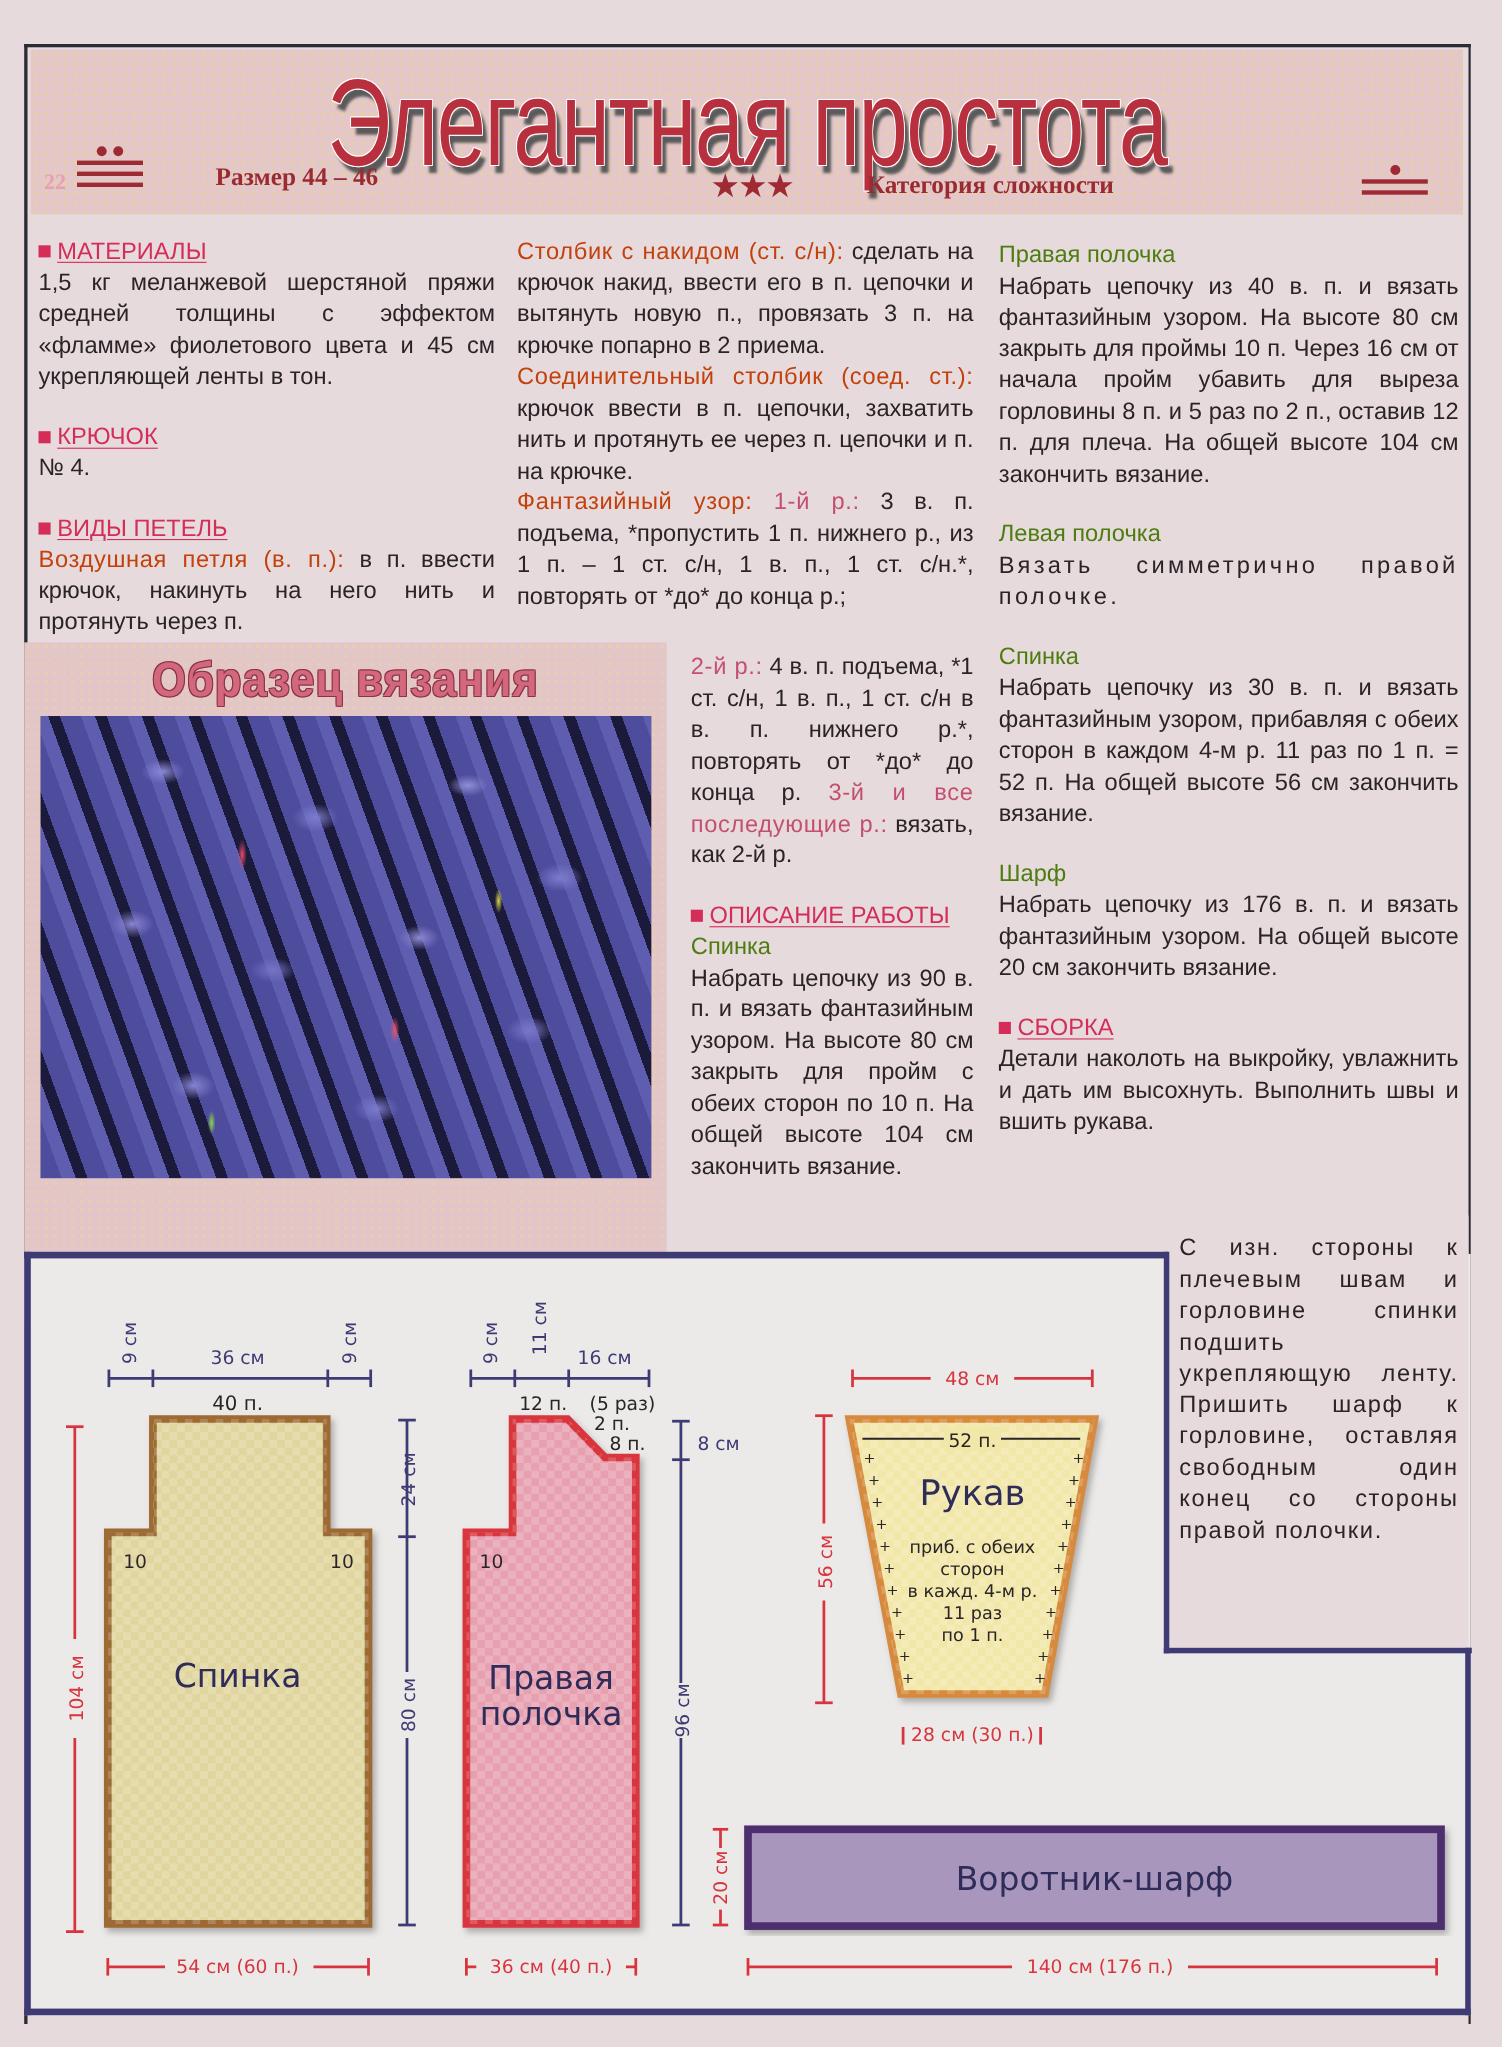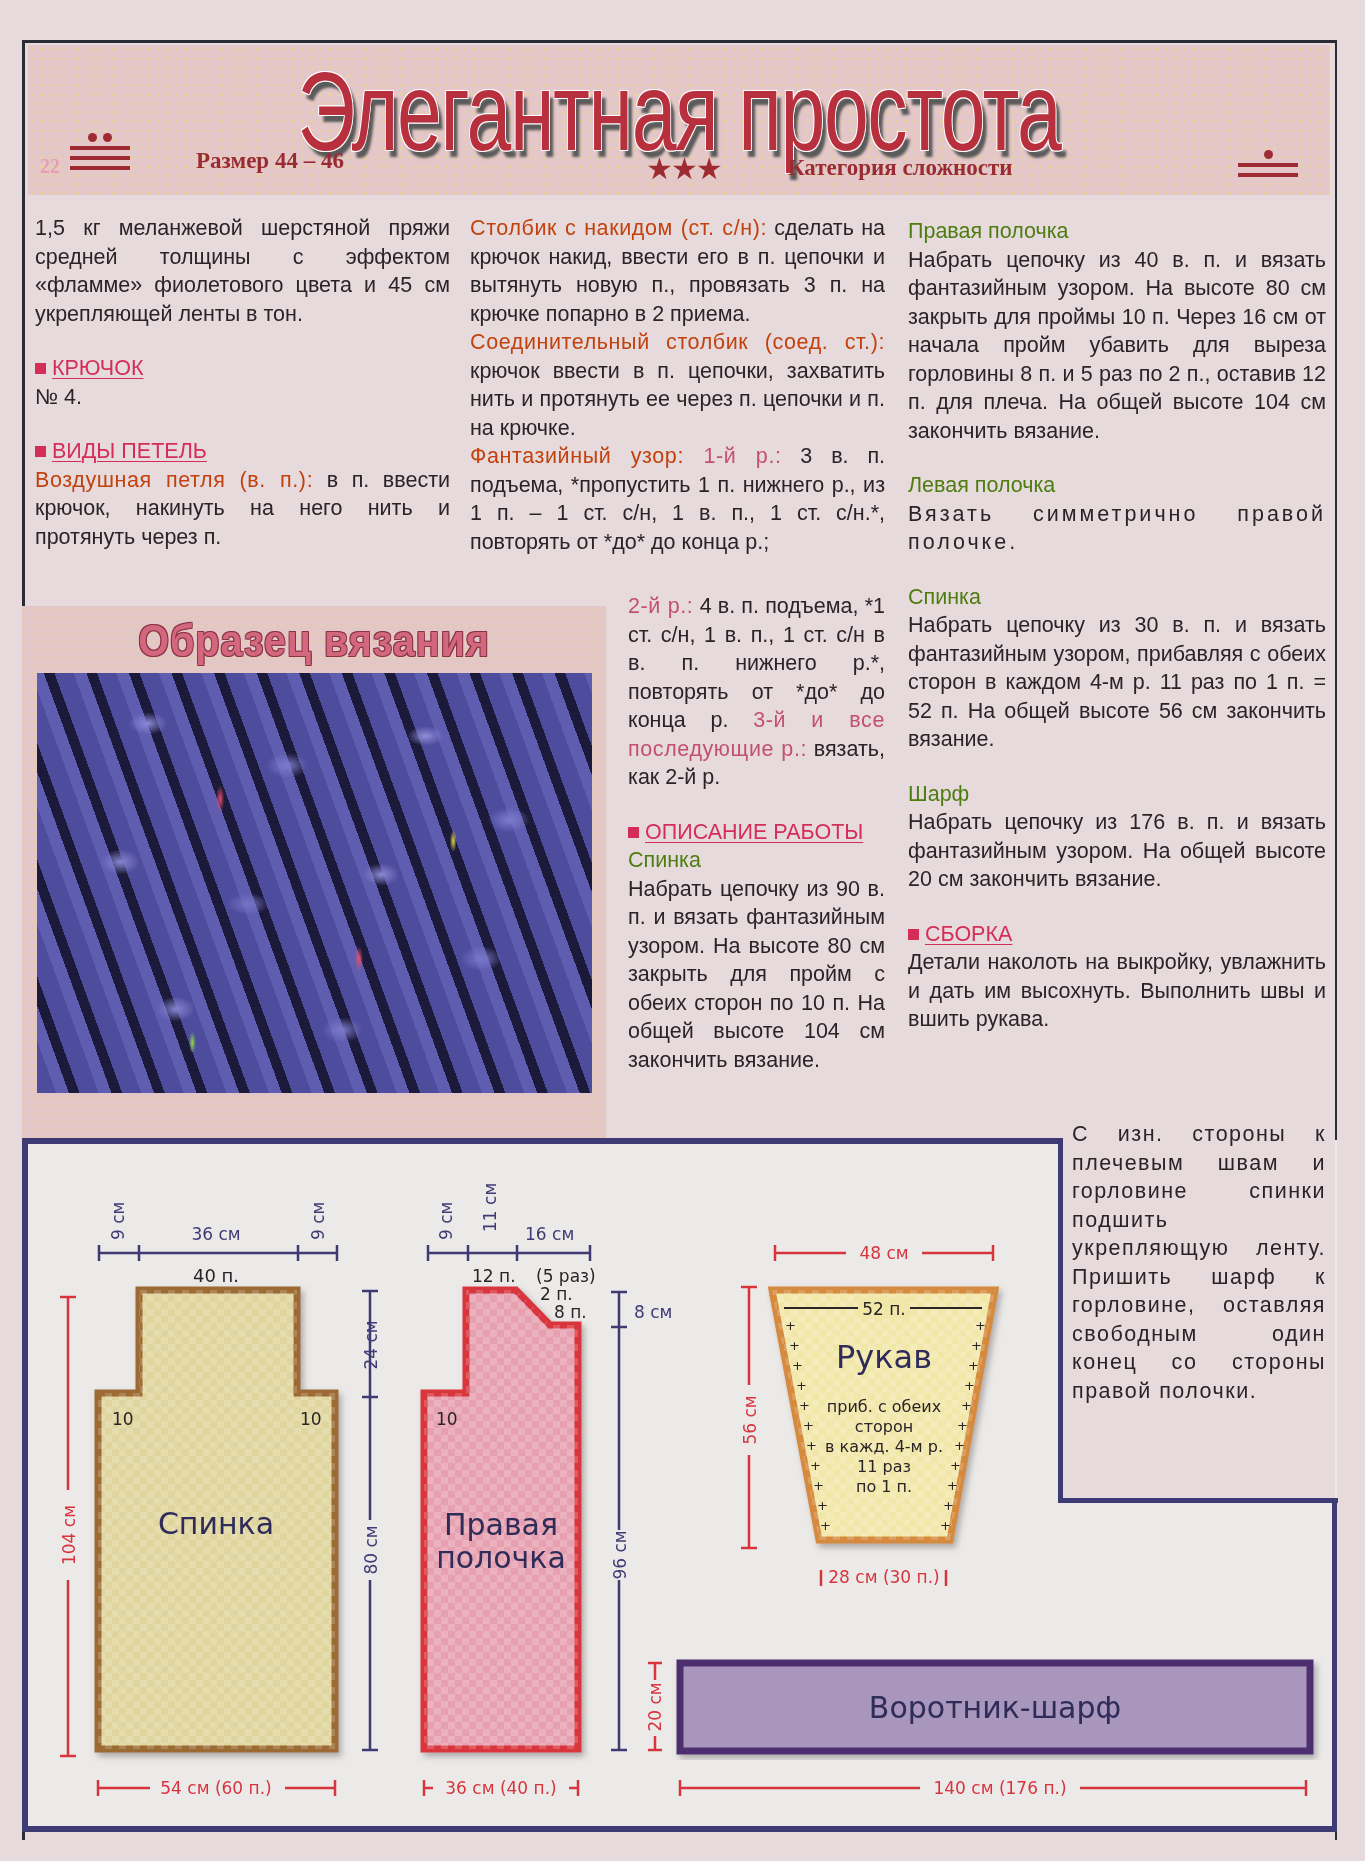--- a/index.html
+++ b/index.html
@@ -25,21 +25,21 @@
   .col{position:absolute;font-size:21.5px;line-height:28.5px;text-align:justify}
   .sec{color:#d42d58;display:block}
   .sec .sq{display:inline-block;width:11px;height:11px;background:#d42d58;margin-right:6px;vertical-align:1px}
   .sec .u{text-decoration:underline;text-decoration-thickness:1px;text-underline-offset:3px}
   .blue{color:#c2410c;font-weight:normal;letter-spacing:0.6px}
   .pink{color:#c4506f;font-weight:normal;letter-spacing:0.6px}
   .green{color:#4d7c0f;display:block}
   .gap{height:26px}
   .wide{letter-spacing:3px}
 
-  .swatch-box{position:absolute;left:22px;top:606px;width:584px;height:618px;background:#e2c6c8;background-image:radial-gradient(circle,#e8cfb0 1.4px,transparent 1.8px);background-size:8px 8px}
+  .swatch-box{position:absolute;left:22px;top:584px;width:584px;height:618px;background:#e2c6c8;background-image:radial-gradient(circle,#e8cfb0 1.4px,transparent 1.8px);background-size:8px 8px}
   .swatch-title{position:absolute;left:0;width:100%;top:10px;text-align:center;font-size:44px;font-weight:bold;color:#d2677e;letter-spacing:1px;
     transform:scaleX(0.9);
     text-shadow:1px 1px 0 #8a3346,-1px -1px 0 #8a3346,1px -1px 0 #8a3346,-1px 1px 0 #8a3346}
   .swatch-img{position:absolute;left:15px;top:67px;width:555px;height:420px;
     background:
       radial-gradient(ellipse 28px 16px at 20% 12%,#8a88d6 0,transparent 70%),
       radial-gradient(ellipse 30px 18px at 45% 22%,#7c7bcc 0,transparent 70%),
       radial-gradient(ellipse 26px 14px at 70% 15%,#908ed8 0,transparent 70%),
       radial-gradient(ellipse 30px 18px at 85% 35%,#7d7ccc 0,transparent 70%),
       radial-gradient(ellipse 28px 18px at 15% 45%,#8886d4 0,transparent 70%),
@@ -89,20 +89,21 @@
     <div class="rule-icon" style="left:1210px;top:105px">
       <div class="dots">
           <span class="dot"></span>
         </div>
       <div class="bar"></div>
         <div class="bar" style="margin-bottom:0"></div>
     </div>
   </div>
 
   <div class="col" style="left:35px;top:214px;width:415px">
+    <span class="sec"><span class="sq"></span><span class="u">МАТЕРИАЛЫ</span></span>
     <div>1,5 кг меланжевой шерстяной пряжи средней толщины с эффектом «фламме» фиолетового цвета и 45 см укрепляющей ленты в тон.</div>
     <div class="gap"></div>
     <span class="sec"><span class="sq"></span><span class="u">КРЮЧОК</span></span>
     <div>№ 4.</div>
     <div class="gap"></div>
     <span class="sec"><span class="sq"></span><span class="u">ВИДЫ ПЕТЕЛЬ</span></span>
     <div><span class="blue">Воздушная петля (в. п.):</span><span> в п. ввести крючок, накинуть на него нить и протянуть через п.</span></div>
   </div>
 
   <div class="col" style="left:470px;top:214px;width:415px">

